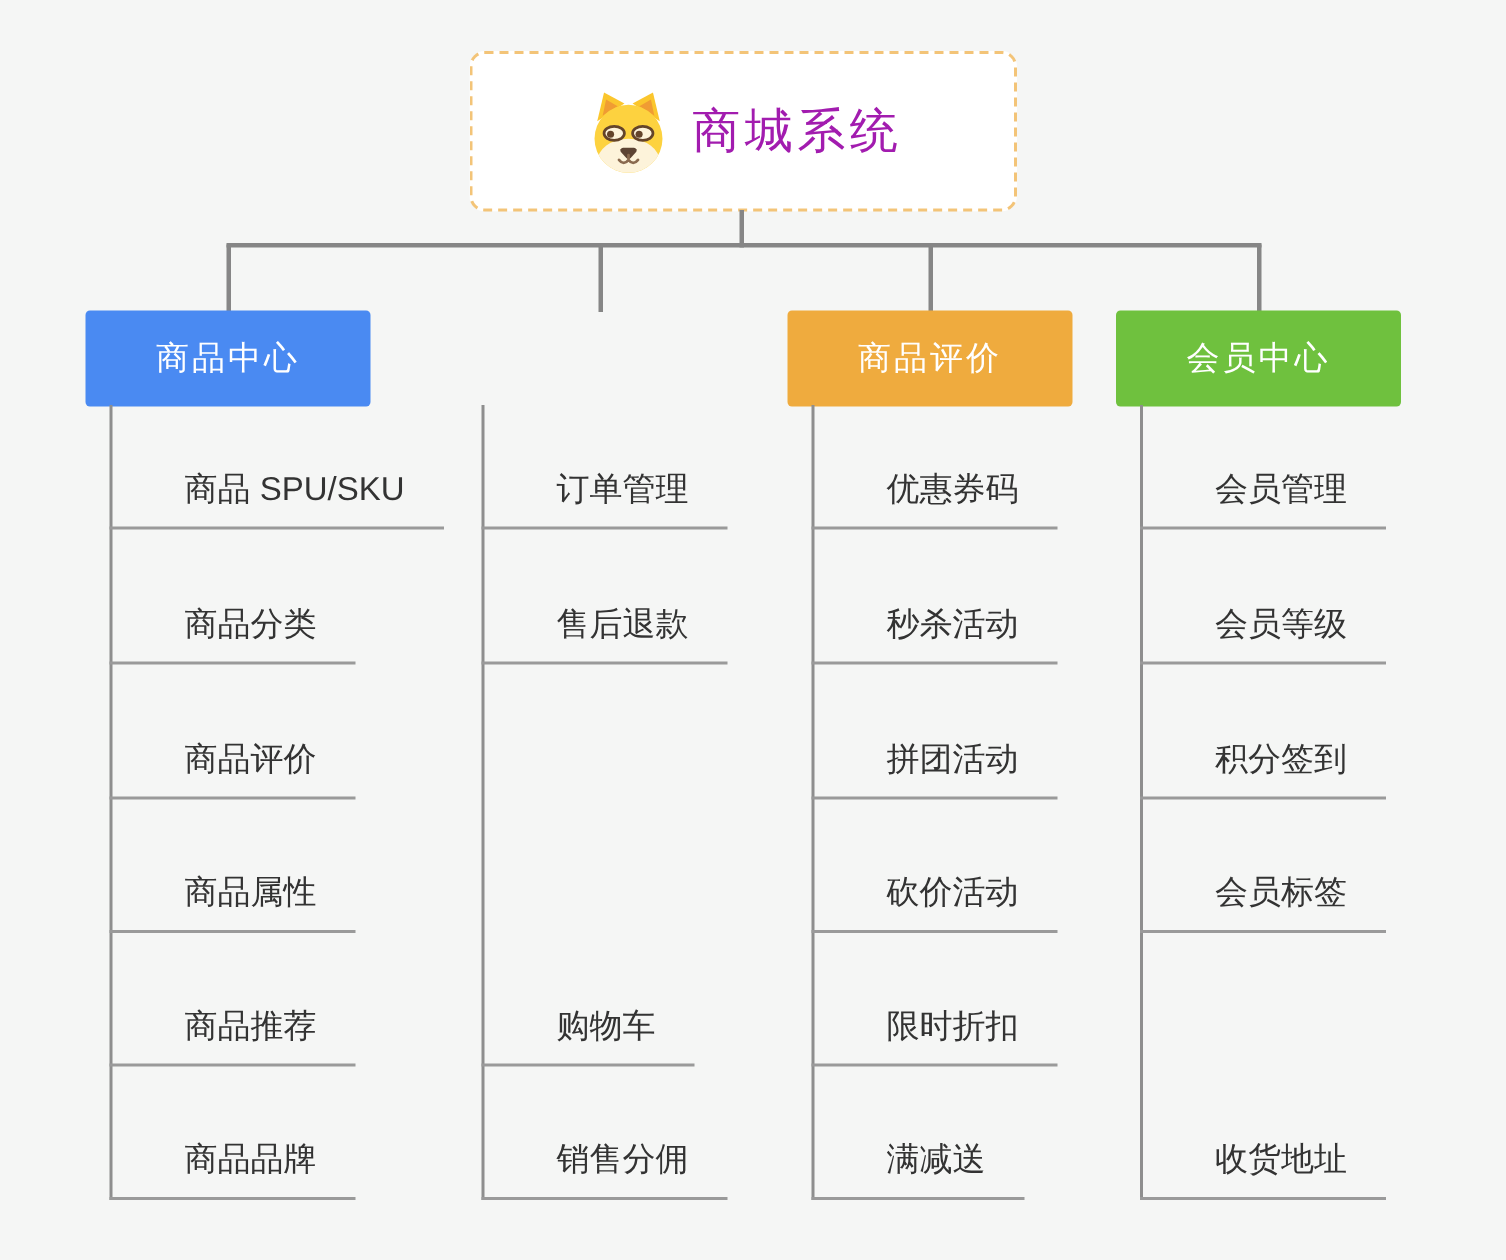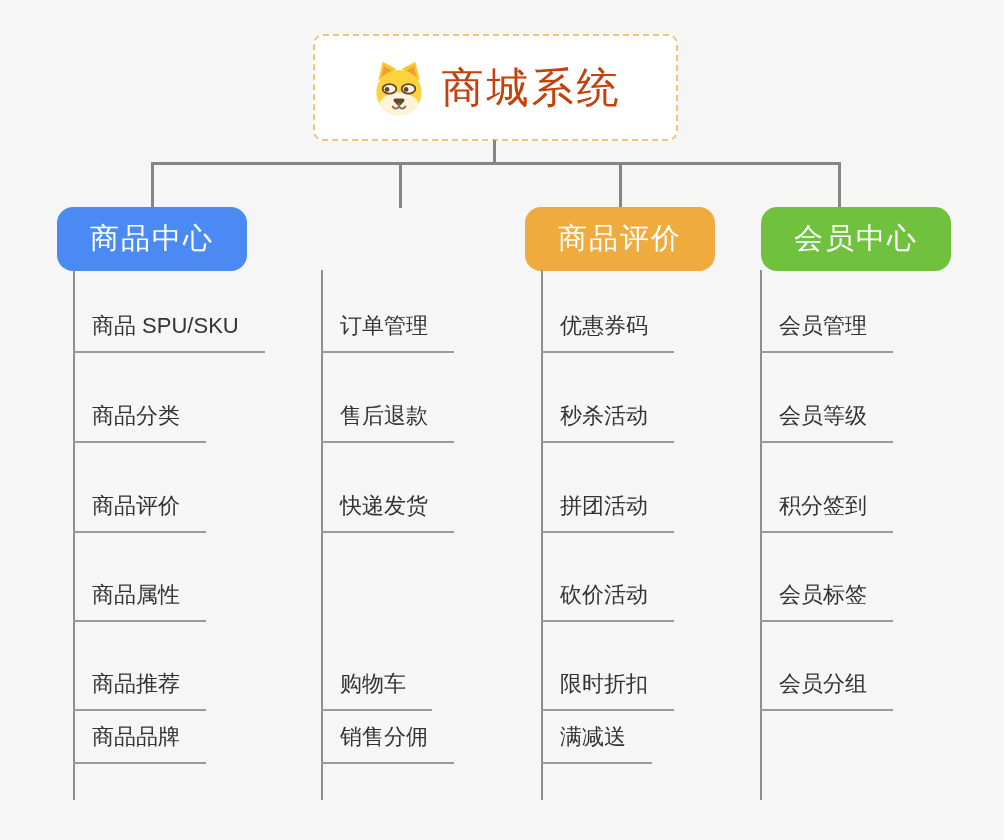--- a/index.html
+++ b/index.html
@@ -21,68 +21,68 @@
     width: 365px; height: 107px;
     background: #ffffff;
     border: 2px dashed #f3c478;
     border-radius: 10px;
     display: flex;
     align-items: center;
     justify-content: center;
     gap: 14px;
   }
   .root-title {
-    font-size: 42px;
+    font-size: 32px;
     letter-spacing: 3px;
-    color: #c2410c;
+    color: #a21caf;
     white-space: nowrap;
   }
   
   .line { position: absolute; background: #868686; }
   .root-stem   { left: 493px; top: 140px; width: 3px;   height: 25px; }
   .top-hline   { left: 151px; top: 162px; width: 690px; height: 3px;  }
   
   .branch { position: absolute; top: 0; width: 260px; height: 840px; }
   .branch.b0 { left: 57px;  }
   .branch.b1 { left: 305px; }
   .branch.b2 { left: 525px; }
   .branch.b3 { left: 744px; }
   .drop  { position: absolute; left: 94px; top: 163px; width: 3px; height: 45px; background: #868686; }
   .spine { position: absolute; left: 16px; top: 270px; width: 2px; height: 530px; background: #8e8e8e; }
   .branch-header {
     position: absolute;
     left: 0; top: 207px;
     width: 190px; height: 64px;
-    border-radius: 16px;
+    border-radius: 3px;
     color: #ffffff;
-    font-size: 29px;
+    font-size: 22px;
     letter-spacing: 2px;
     display: flex;
     align-items: center;
     justify-content: center;
     white-space: nowrap;
   }
   .leaf {
     position: absolute;
     left: 16px;
     height: 48px;
     display: inline-flex;
     align-items: flex-end;
-    padding: 0 26px 10px 19px;
+    padding: 0 26px 10px 50px;
     border-bottom: 2px solid #9a9a9a;
     font-size: 22px;
     color: #333333;
     white-space: nowrap;
   }
   .leaf.r0 { top: 305px; }
   .leaf.r1 { top: 395px; text-align: center; }
   .leaf.r2 { top: 485px; }
   .leaf.r3 { top: 574px; }
   .leaf.r4 { top: 663px; }
-  .leaf.r5 { top: 716px; }
+  .leaf.r5 { top: 752px; }
   .dog-icon-svg { display: block; }
 </style>
 </head>
 <body>
 
 <div id="canvas">
 
   <div class="root-node">
     <span>
       <svg class="dog-icon-svg" width="58" height="58" viewBox="0 0 64 64">
@@ -124,41 +124,40 @@
     <div class="leaf r3">商品属性</div>
     <div class="leaf r4">商品推荐</div>
     <div class="leaf r5">商品品牌</div>
   </div>
 
   <div class="branch b1">
     <div class="drop"></div>
     <div class="spine"></div>
     <div class="leaf r0">订单管理</div>
     <div class="leaf r1">售后退款</div>
-    <div class="leaf r2">快递发货</div>
     <div class="leaf r4">购物车</div>
     <div class="leaf r5">销售分佣</div>
   </div>
 
   <div class="branch b2">
     <div class="drop"></div>
     <div class="branch-header" style="background-color: rgb(239, 171, 62);">商品评价</div>
     <div class="spine"></div>
     <div class="leaf r0">优惠券码</div>
     <div class="leaf r1">秒杀活动</div>
     <div class="leaf r2">拼团活动</div>
     <div class="leaf r3">砍价活动</div>
     <div class="leaf r4">限时折扣</div>
     <div class="leaf r5">满减送</div>
   </div>
 
   <div class="branch b3">
     <div class="drop"></div>
-    <div class="branch-header" style="background-color: rgb(111, 193, 62); margin-left: 17px;">会员中心</div>
+    <div class="branch-header" style="background-color: rgb(111, 193, 62);">会员中心</div>
     <div class="spine"></div>
     <div class="leaf r0">会员管理</div>
     <div class="leaf r1">会员等级</div>
     <div class="leaf r2">积分签到</div>
     <div class="leaf r3">会员标签</div>
-    <div class="leaf r4">会员分组</div>
+    <div class="leaf r5">收货地址</div>
   </div>
 
 </div>
 
 </body></html>

